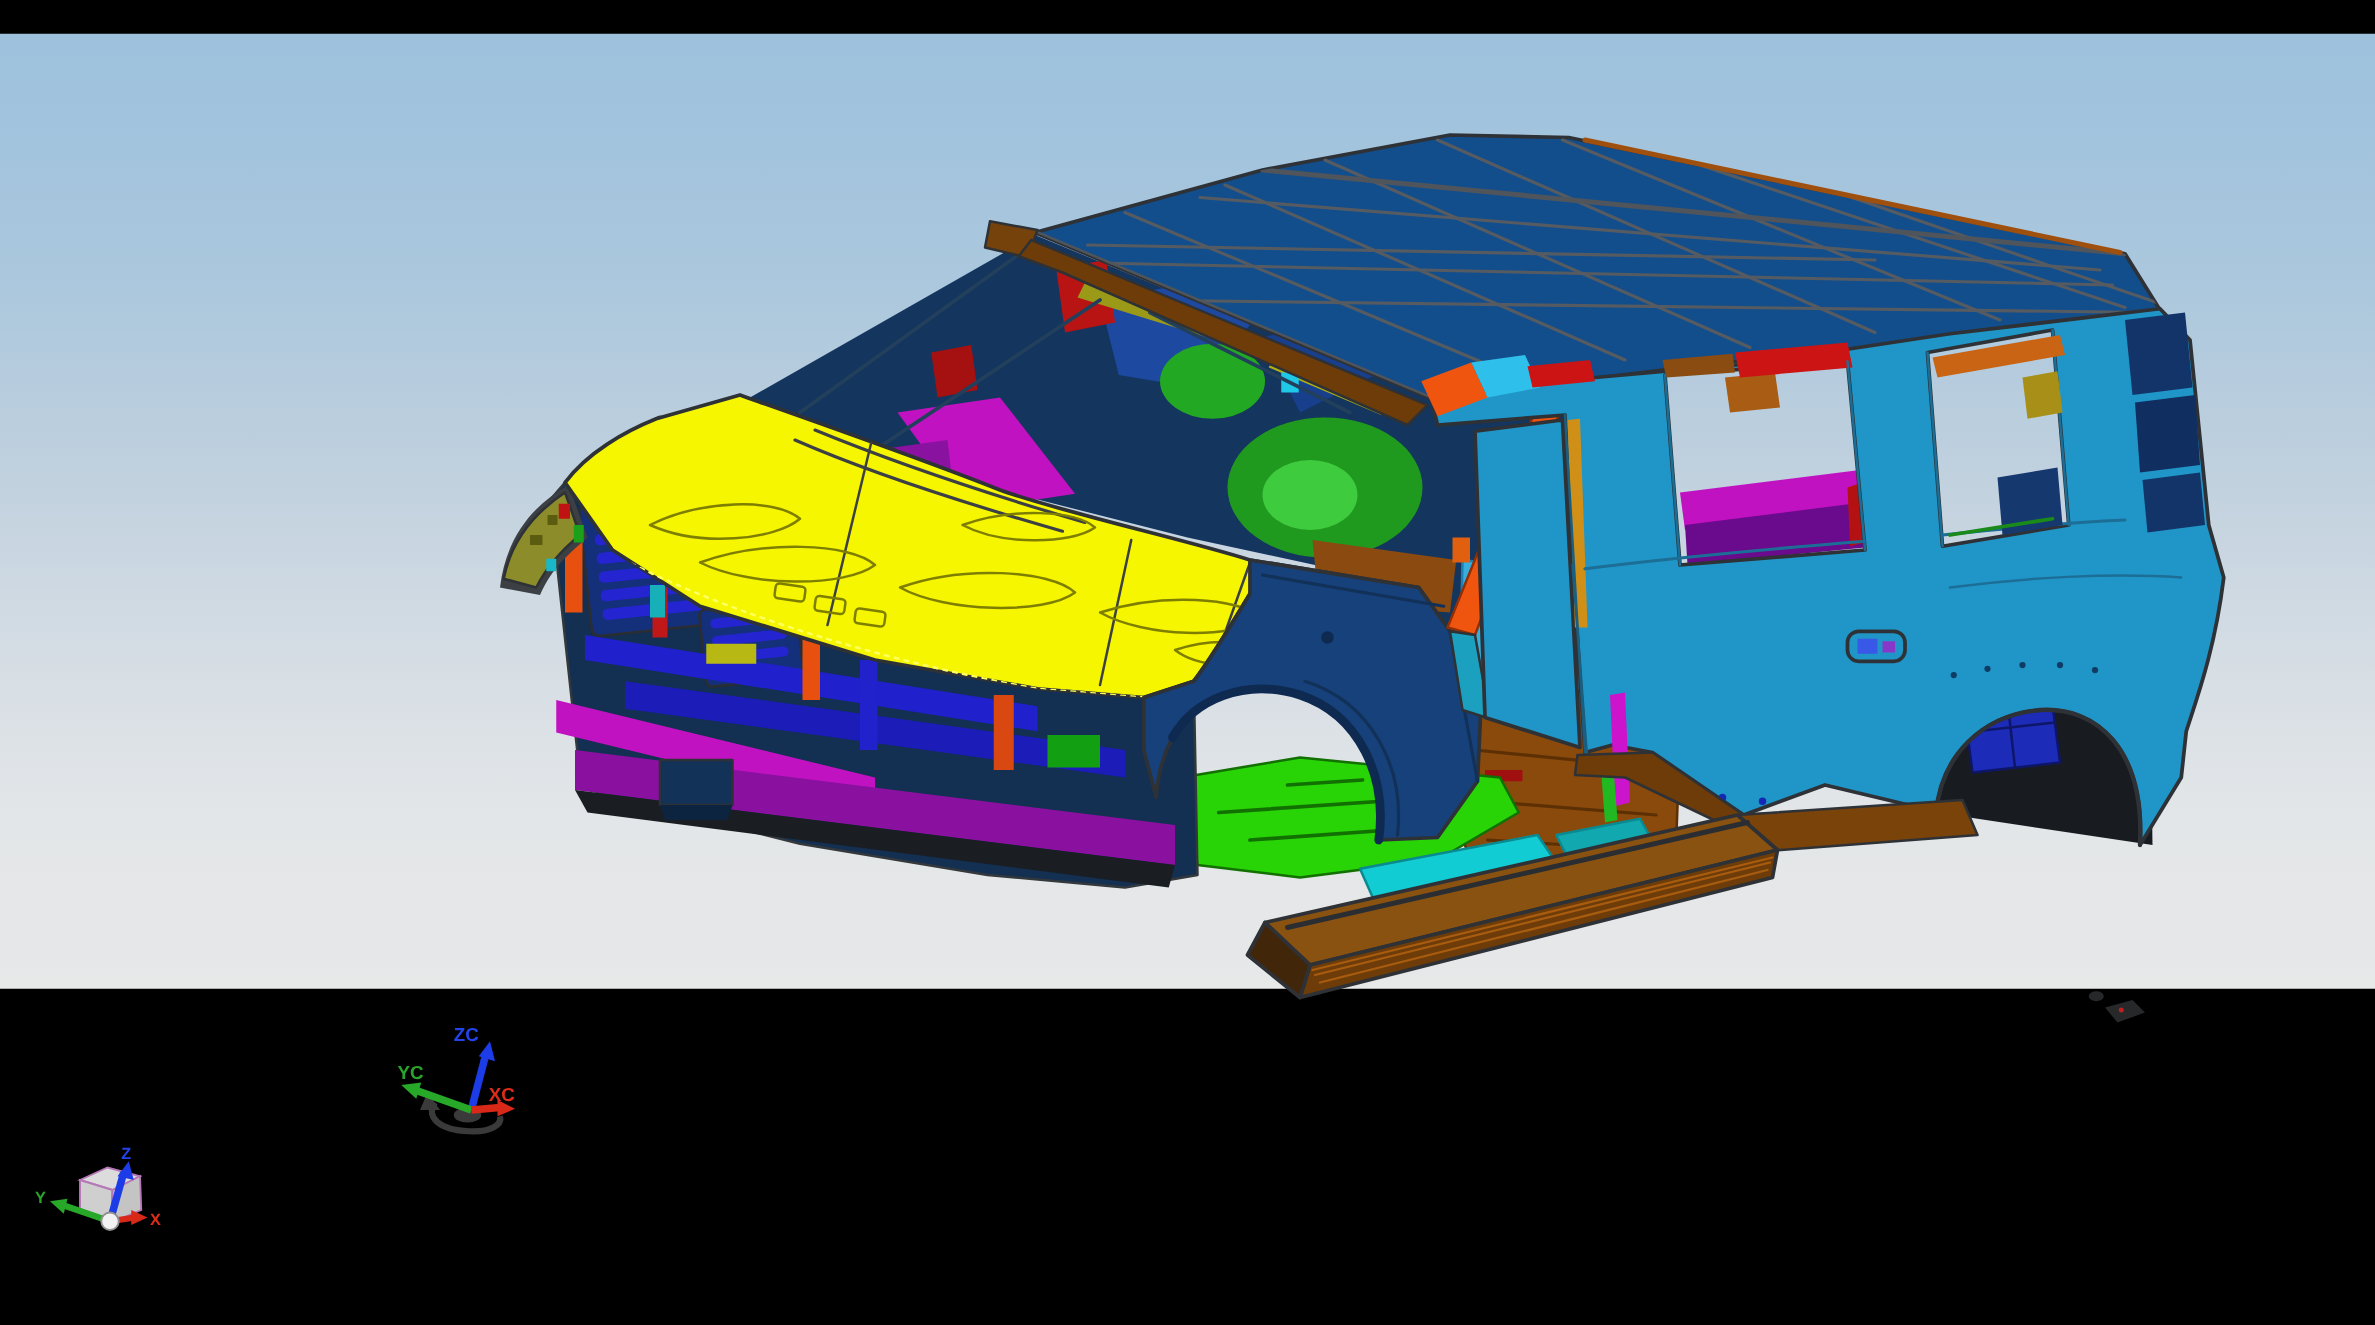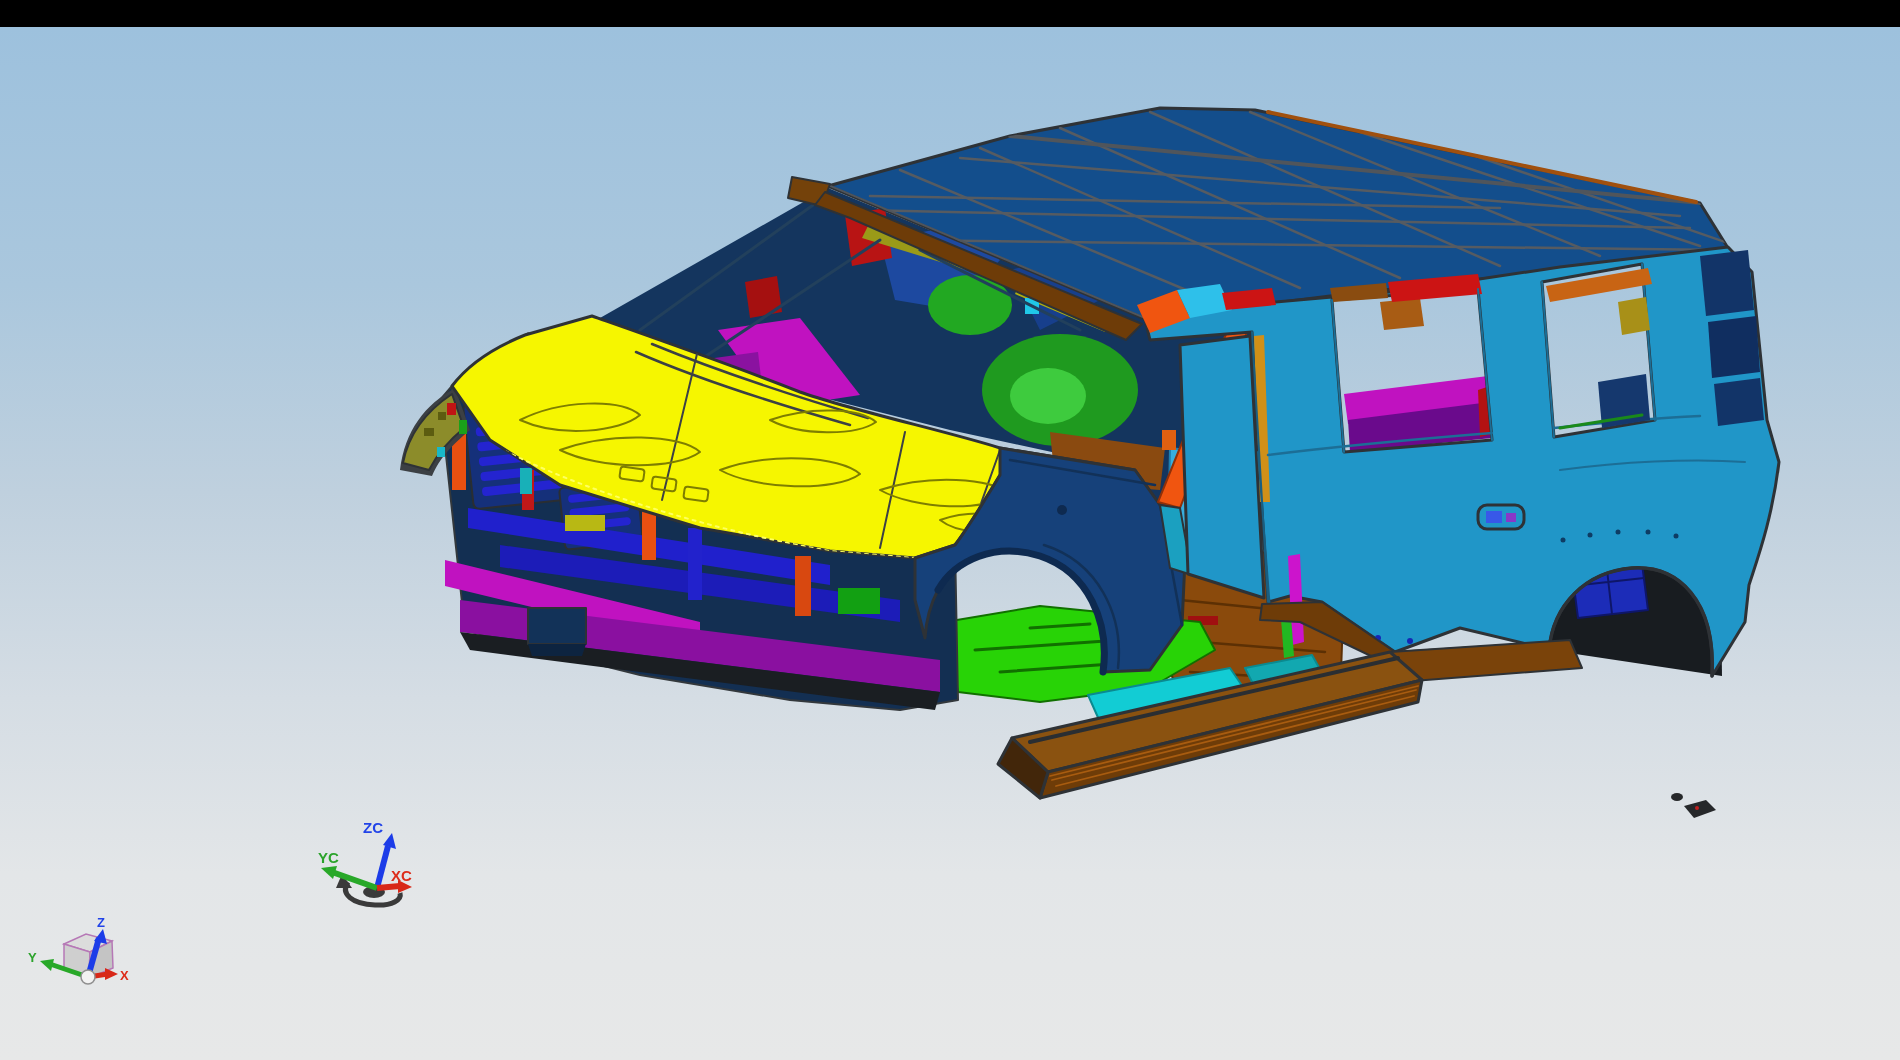--- a/index.html
+++ b/index.html
@@ -1,19 +1,19 @@
 <!DOCTYPE html>
 <html><head>
 <meta charset="utf-8">
 <style>
   html,body{margin:0;padding:0;background:#000;}
   .stage{position:relative;width:1900px;height:1060px;overflow:hidden;
          font-family:"Liberation Sans",sans-serif;}
   .topbar{position:absolute;left:0;top:0;width:1900px;height:27px;background:#000;}
-  .viewport{position:absolute;left:0;top:27px;width:1900px;height:1033px;
+  .viewport{position:absolute;left:0;top:27px;width:1900px;height:764px;
     background:linear-gradient(180deg,#9dc1dd 0%,#aac7dd 25%,#bfd0de 45%,#d5dde4 65%,#e3e6e8 82%,#e7e8e8 100%);}
   svg{position:absolute;left:0;top:0;}
   text{font-family:"Liberation Sans",sans-serif;font-weight:700;}
 </style>
 </head>
 <body>
 
 <div class="stage">
   <div class="topbar"></div>
   <div class="viewport">

